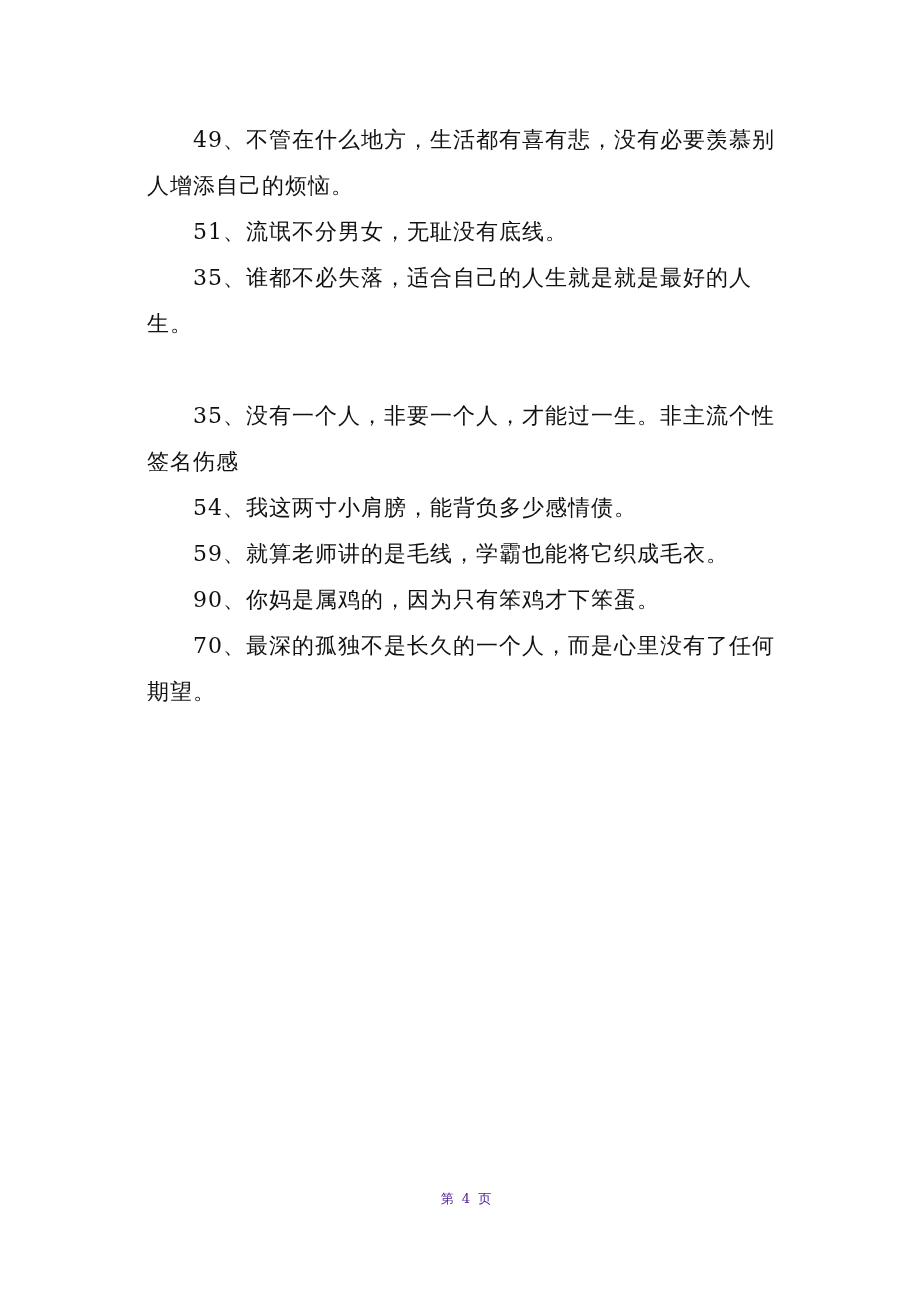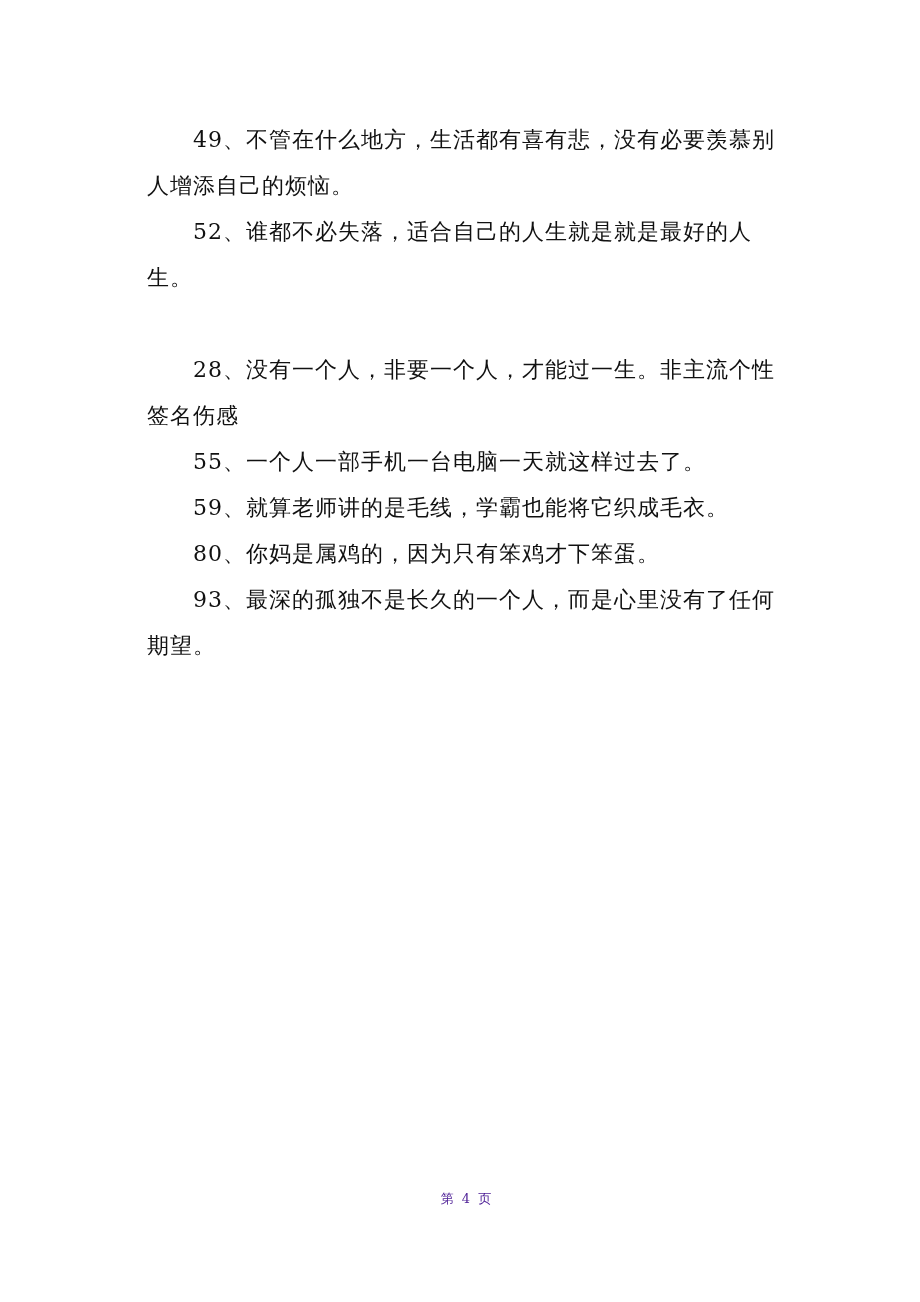--- a/index.html
+++ b/index.html
@@ -50,22 +50,23 @@
       color: #4c1d95;
       letter-spacing: 2px;
     }
   </style>
 </head>
 <body>
 
 <div class="page">
   <div class="content">
     <p class="para">49、不管在什么地方，生活都有喜有悲，没有必要羡慕别人增添自己的烦恼。</p>
-    <p class="para">52、谁都不必失落，适合自己的人生就是就是最好的人生。</p>
+    <p class="para">51、流氓不分男女，无耻没有底线。</p>
+    <p class="para">35、谁都不必失落，适合自己的人生就是就是最好的人生。</p>
     <div class="spacer"></div>
-    <p class="para">28、没有一个人，非要一个人，才能过一生。非主流个性签名伤感</p>
-    <p class="para">55、一个人一部手机一台电脑一天就这样过去了。</p>
+    <p class="para">35、没有一个人，非要一个人，才能过一生。非主流个性签名伤感</p>
+    <p class="para">54、我这两寸小肩膀，能背负多少感情债。</p>
     <p class="para">59、就算老师讲的是毛线，学霸也能将它织成毛衣。</p>
-    <p class="para">80、你妈是属鸡的，因为只有笨鸡才下笨蛋。</p>
-    <p class="para">93、最深的孤独不是长久的一个人，而是心里没有了任何期望。</p>
+    <p class="para">90、你妈是属鸡的，因为只有笨鸡才下笨蛋。</p>
+    <p class="para">70、最深的孤独不是长久的一个人，而是心里没有了任何期望。</p>
   </div>
   <div class="footer">第 4 页</div>
 </div>
 
 </body></html>

